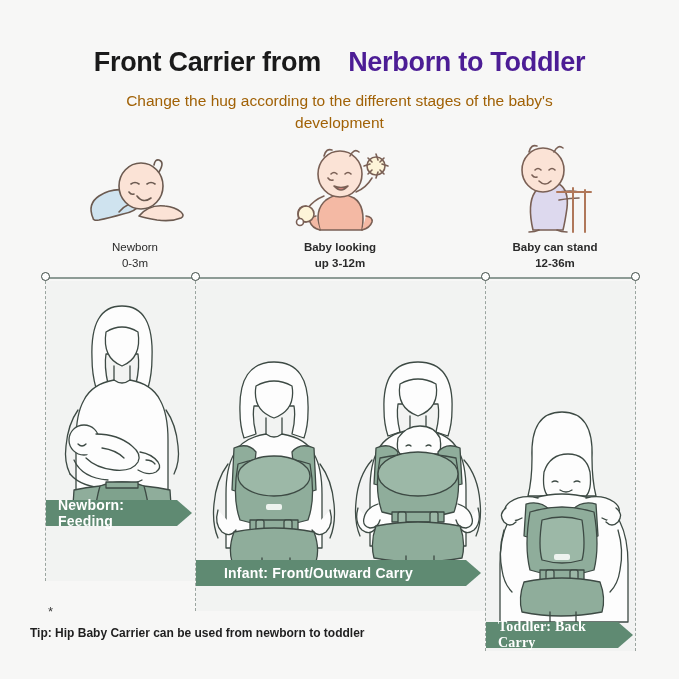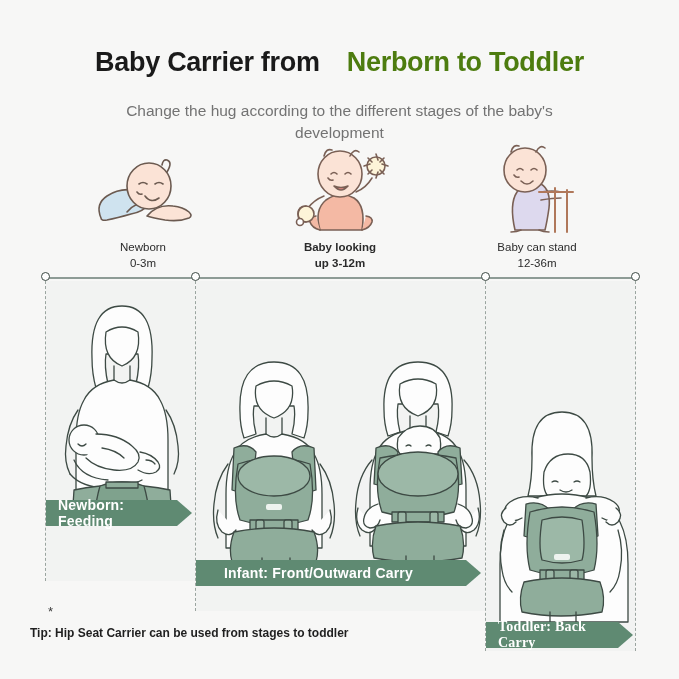--- a/index.html
+++ b/index.html
@@ -13,33 +13,33 @@
   }
   .stage{position:absolute;inset:0;}
 
   
   .title{
     position:absolute;left:0;right:0;top:48px;
     text-align:center;
     font-size:27px;font-weight:bold;letter-spacing:-0.3px;
     color:#1a1a1a;line-height:1.1;
   }
-  .title .green{color:#4d7c0f;margin-left:20px;}
+  .title .green{color:#4c1d95;margin-left:20px;}
   .subtitle{
     position:absolute;left:110px;right:110px;top:90px;
     text-align:center;font-size:15.5px;line-height:1.45;
-    color:#737373;font-weight:normal;margin-top:10px;
+    color:#a16207;font-weight:normal;
   }
 
   
   .stage-icons{position:absolute;left:0;right:0;top:142px;height:100px;}
   .stage-col{position:absolute;width:160px;text-align:center;}
-  .stage-col.c1{left:63px;}
+  .stage-col.c1{left:55px;}
   .stage-col.c2{left:260px;font-weight:bold;}
-  .stage-col.c3{left:457px;}
+  .stage-col.c3{left:475px;font-weight:bold;}
   .stage-art{height:92px;display:flex;align-items:flex-end;justify-content:center;}
   .stage-label{
     font-size:11.5px;line-height:1.35;color:#2b2b2b;margin-top:6px;
     white-space:pre-line;
   }
 
   
   .timeline{position:absolute;left:45px;right:44px;top:277px;height:2px;background:#8e9c96;}
   .tl-dot{
     position:absolute;top:272px;width:9px;height:9px;border-radius:50%;
@@ -76,21 +76,21 @@
   
   .aster{position:absolute;left:48px;top:604px;font-size:13px;color:#3a3a3a;}
   .tipline{position:absolute;left:30px;top:626px;font-size:12px;font-weight:bold;color:#1f1f1f;}
 </style>
 </head>
 <body>
 
 <div class="stage">
 
   <div class="title">
-    <span>Baby Carrier from </span><span class="green">Nerborn to Toddler</span>
+    <span>Front Carrier from </span><span class="green">Nerborn to Toddler</span>
   </div>
   <div class="subtitle">Change the hug according to the different stages of the baby's development</div>
 
   <div class="stage-icons">
 
     <div class="stage-col c1">
       <div class="stage-art">
         <svg width="112" height="92" viewBox="0 0 112 92">
           <g fill="none" stroke="#6b5a50" stroke-width="1.6" stroke-linecap="round" stroke-linejoin="round">
             <path d="M14 76 q-6 -14 6 -22 q12 -8 26 -6 l14 4 q6 4 2 10 q-6 8 -18 10 q-14 4 -24 6 q-6 1 -6 -2z" fill="#cfe3ef"></path>
@@ -328,15 +328,15 @@
     <span style="margin-left:16px;">Infant:  Front/Outward Carry</span>
     <span class="tip"></span>
   </div>
 
   <div class="ribbon" style="left:486px;width:132px;top:622px;font-family:Liberation Serif, serif;">
     <span>Toddler: Back Carry</span>
     <span class="tip"></span>
   </div>
 
   <div class="aster">*</div>
-  <div class="tipline">Tip: Hip Seat Carrier can be used from stages to toddler</div>
+  <div class="tipline">Tip: Hip Baby Carrier can be used from newborn to toddler</div>
 
 </div>
 
 </body></html>

